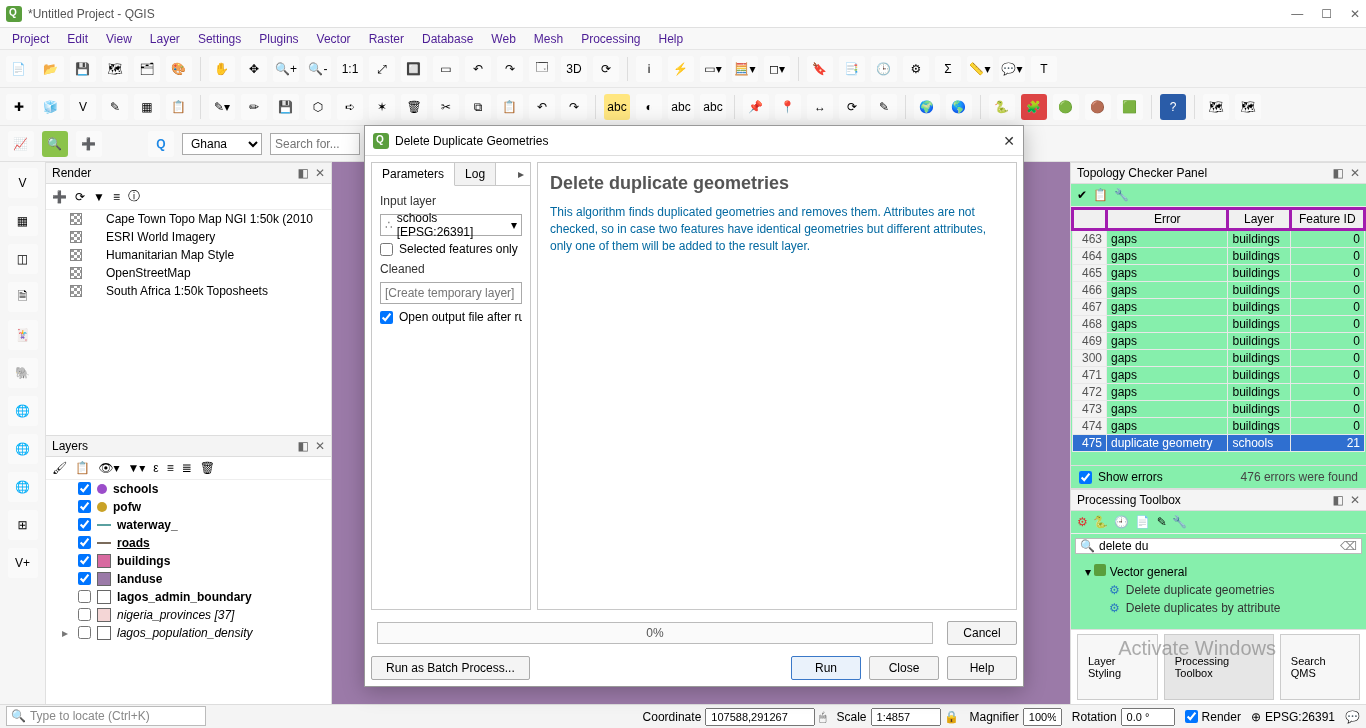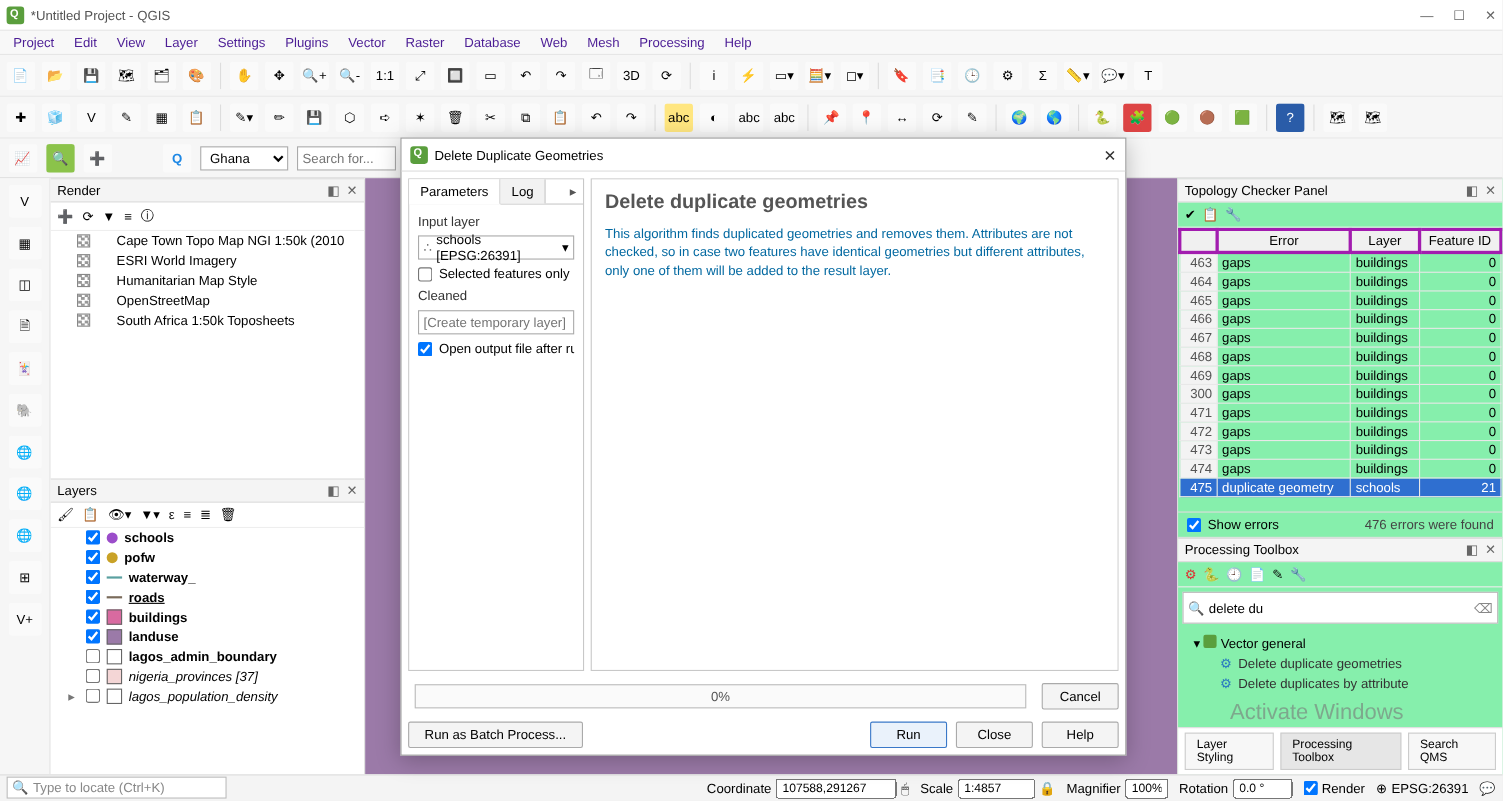--- a/index.html
+++ b/index.html
@@ -70,21 +70,21 @@
 .watermark { position:absolute; right:90px; bottom:44px; color:rgba(120,120,120,.6); font-size:20px;}
 .ptree { padding:4px 4px; font-size:12px;}
 .ptree .grp { padding:2px 0 2px 10px; }
 .ptree .leaf { padding:2px 0 2px 34px; color:#333; display:flex; align-items:center; gap:6px;}
 .toolbar2 { display:flex; gap:6px; padding:4px 6px; border-bottom:1px solid #eee;}
 .showerr { display:flex; align-items:center; padding:4px 8px; gap:6px; border-top:1px solid #ddd; border-bottom:1px solid #ddd; }
 .showerr .cnt { margin-left:auto; color:#444;}
 .scrolly { overflow-y:scroll; }
 .ssel { border:1px solid #aaa; background:#fff; height:22px; padding:0 4px;}
 .bottom-tabs { display:flex; gap:6px; padding:4px 6px; background:#fff; border-top:1px solid #ddd;}
-.bottom-tabs .btab { border:1px solid #ccc; padding:4px 10px; background:#f7f7f7; font-size:11px;}
+.bottom-tabs .btab { border:1px solid #ccc; padding:20px 10px; background:#f7f7f7; font-size:11px;}
 .bottom-tabs .btab.active { background:#e6e6e6; }
 .locatebox { position:absolute; left:6px; bottom:2px; height:20px; width:200px; border:1px solid #bbb; background:#fff; display:flex; align-items:center; gap:4px; padding:0 4px; color:#888; font-size:11px;}
 .browser-body { height:130px; overflow:hidden; }
 </style>
 </head>
 <body>
 
 <div class="titlebar">
   <span class="q"></span>
   <span class="title">*Untitled Project - QGIS</span>

